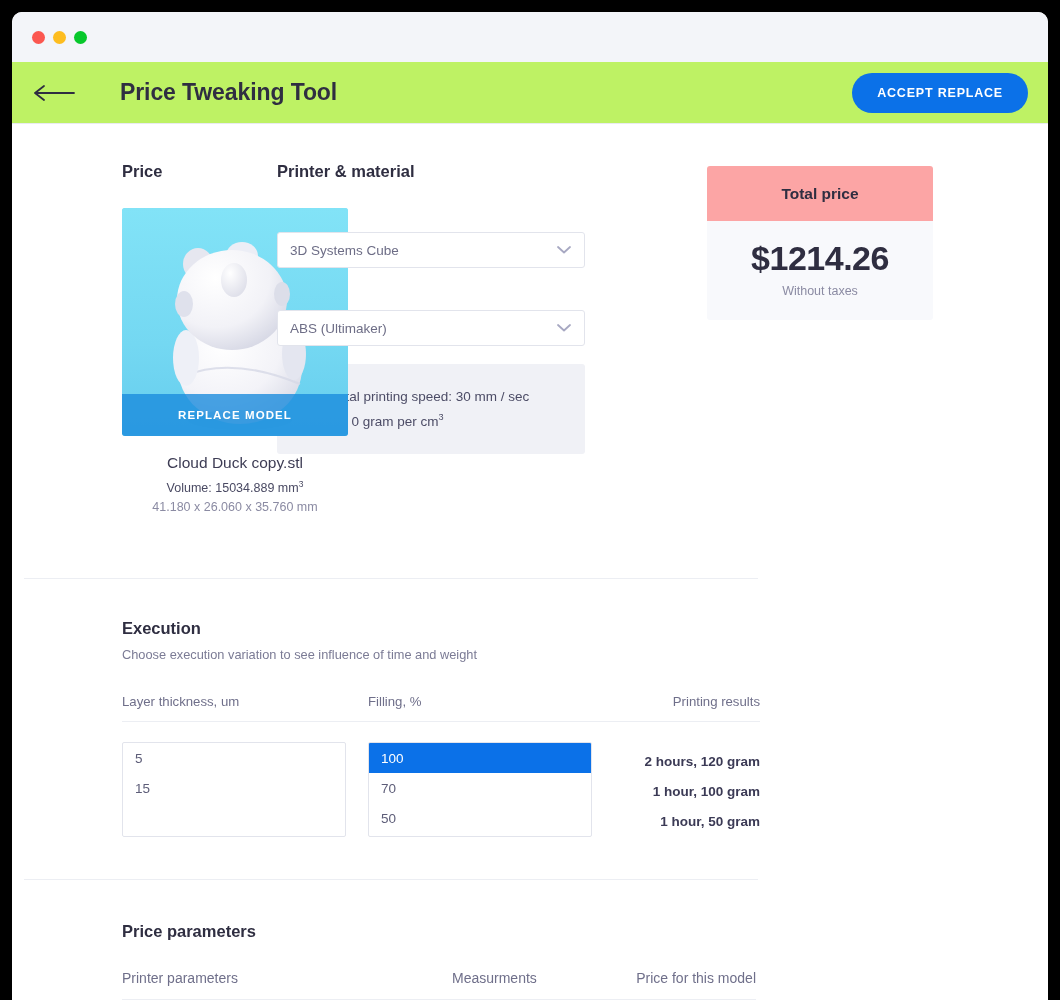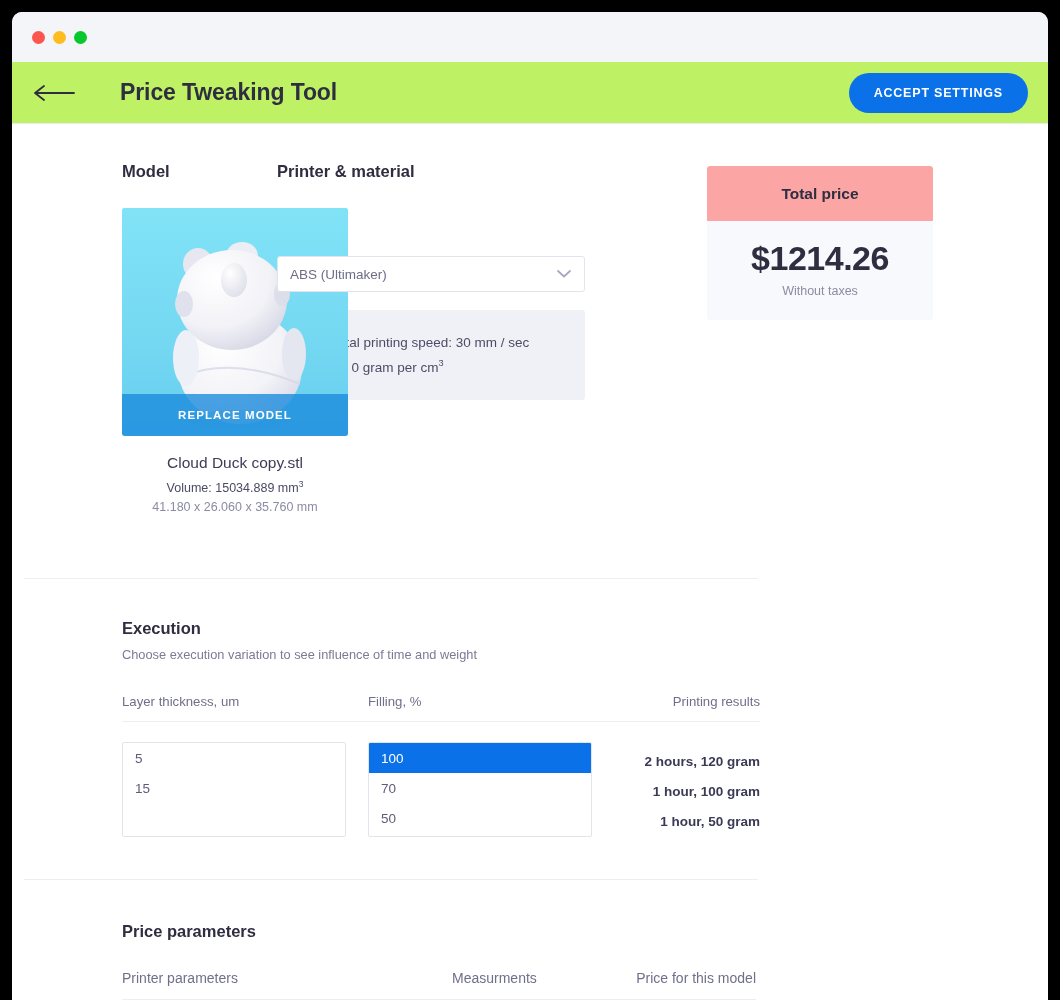--- a/index.html
+++ b/index.html
@@ -310,29 +310,29 @@
   <div class="header">
     <div class="back-arrow">
       <span>
         <svg width="44" height="18" viewBox="0 0 44 18">
           <path d="M1 9 L40 9 M1 9 L10 2 M1 9 L10 16" stroke="#2f2e41" stroke-width="1.8" fill="none" stroke-linecap="round" stroke-linejoin="round"></path>
         </svg>
       </span>
     </div>
     <div class="app-title">Price Tweaking Tool</div>
     <div class="header-spacer"></div>
-    <button class="accept-btn">ACCEPT SETTINGS</button>
+    <button class="accept-btn">ACCEPT REPLACE</button>
   </div>
 
   <div class="content">
 
     <div class="top-area">
 
       <div class="col-model">
-        <div class="section-title">Model</div>
+        <div class="section-title">Price</div>
 
         <div class="thumb">
           <svg class="duck" viewBox="0 0 226 226" preserveAspectRatio="none">
             <defs>
               <linearGradient id="bgGrad" x1="0" y1="0" x2="0" y2="1">
                 <stop offset="0%" stop-color="#82e3f7"></stop>
                 <stop offset="60%" stop-color="#74d8f2"></stop>
                 <stop offset="100%" stop-color="#66cdee"></stop>
               </linearGradient>
               <radialGradient id="bodyGrad" cx="0.36" cy="0.3" r="0.85">
@@ -381,20 +381,28 @@
             <span>Volume: 15034.889 mm</span><sup>3</sup>
           </div>
           <div class="model-dims">41.180 x 26.060 x 35.760 mm</div>
         </div>
       </div>
 
       <div class="col-printer">
         <div class="section-title">Printer &amp; material</div>
 
         <div class="field-label">Printer</div>
+        <div class="select-box">
+          <span>3D Systems Cube</span>
+          <span class="chev">
+            <svg width="14" height="9" viewBox="0 0 14 9">
+              <path d="M1 1.5 L7 7 L13 1.5" stroke="#a7a8c2" stroke-width="1.8" fill="none" stroke-linecap="round" stroke-linejoin="round"></path>
+            </svg>
+          </span>
+        </div>
 
         <div class="field-label">Material</div>
         <div class="select-box">
           <span>ABS (Ultimaker)</span>
           <span class="chev">
             <svg width="14" height="9" viewBox="0 0 14 9">
               <path d="M1 1.5 L7 7 L13 1.5" stroke="#a7a8c2" stroke-width="1.8" fill="none" stroke-linecap="round" stroke-linejoin="round"></path>
             </svg>
           </span>
         </div>

